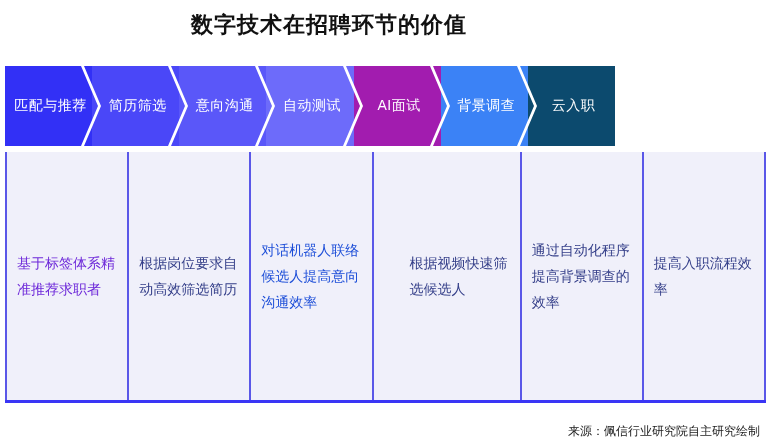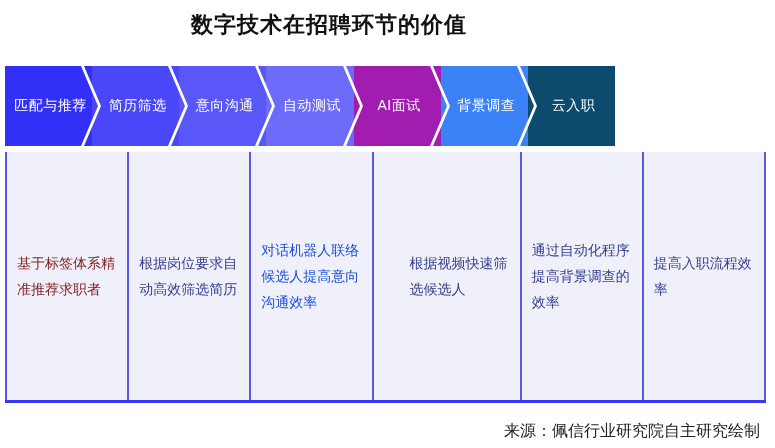--- a/index.html
+++ b/index.html
@@ -100,21 +100,21 @@
     word-break: break-all;
   }
 
   
   .footer {
     position: absolute;
     left: 0;
     top: 422px;
     width: 760px;
     text-align: right;
-    font-size: 16px;
+    font-size: 12px;
     color: #222222;
     line-height: 18px;
   }
 </style>
 </head>
 <body>
 
 <div class="title" style="color: rgb(17, 17, 17);">数字技术在招聘环节的价值</div>
 
 <div class="banner">
@@ -174,21 +174,21 @@
   </div>
 
   <div class="chev" style="background: #0c4a6e;">
     <span class="chev-label">云入职</span>
   </div>
 
 </div>
 
 <div class="content" style="background: rgb(240, 240, 250); border-bottom-color: rgb(58, 53, 245);">
   <div class="cell" style="border-left-color: rgb(90, 87, 232); border-right-color: rgb(90, 87, 232);">
-    <span class="cell-text" style="color: #7f1d1d;">基于标签体系精准推荐求职者</span>
+    <span class="cell-text" style="color: #6d28d9;">基于标签体系精准推荐求职者</span>
   </div>
   <div class="cell" style="border-left-color: rgb(90, 87, 232); border-right-color: rgb(90, 87, 232);">
     <span class="cell-text" style="color: rgb(54, 64, 138);">根据岗位要求自动高效筛选简历</span>
   </div>
   <div class="cell" style="border-left-color: rgb(90, 87, 232); border-right-color: rgb(90, 87, 232);">
     <span class="cell-text" style="color: #1d4ed8;">对话机器人联络候选人提高意向沟通效率</span>
   </div>
   <div class="cell" style="border-left-color: rgb(90, 87, 232); border-right-color: rgb(90, 87, 232); padding-left: 36px;">
     <span class="cell-text" style="color: rgb(54, 64, 138);">根据视频快速筛选候选人</span>
   </div>

